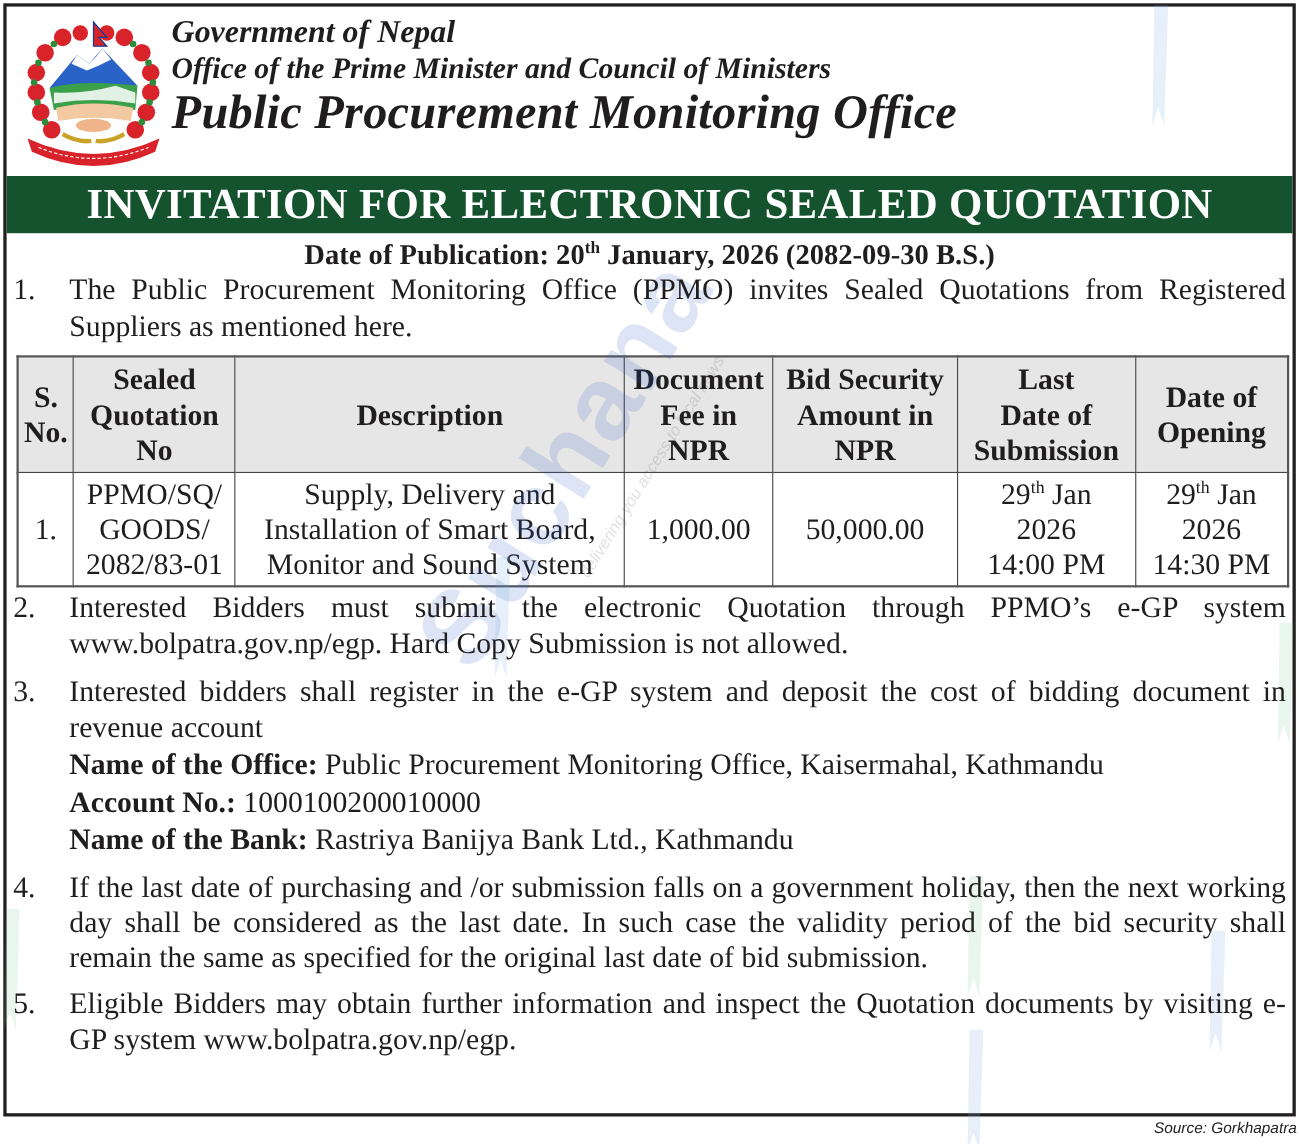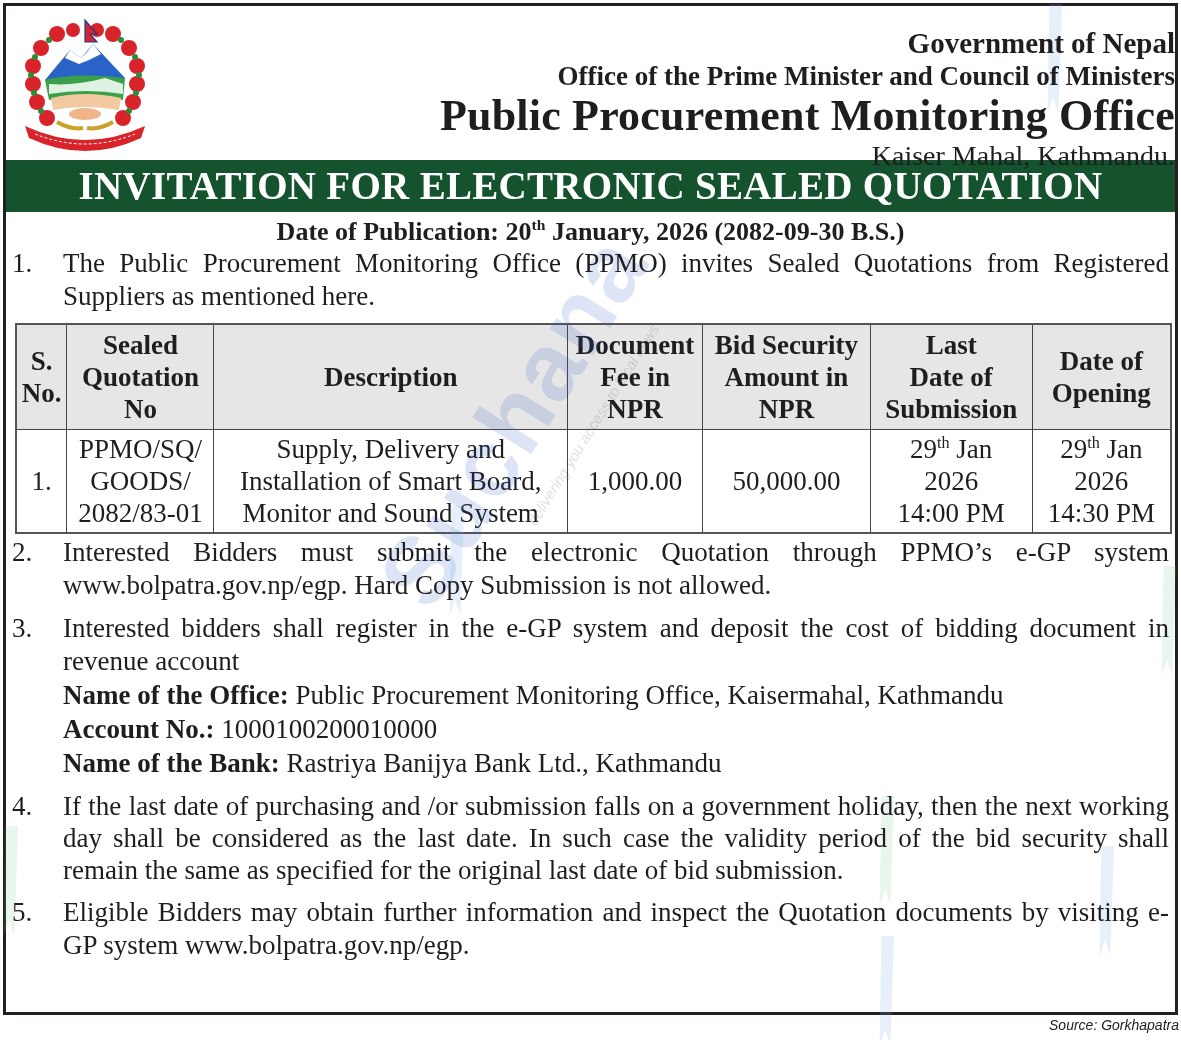--- a/index.html
+++ b/index.html
@@ -25,21 +25,21 @@
     }
     .wm-arrow {
       width: 18px; height: 110px; background: rgba(120, 170, 230, 0.18);
       clip-path: polygon(30% 0, 100% 0, 80% 100%, 50% 85%, 20% 100%);
     }
     .wm-arrow.green { background: rgba(110, 200, 140, 0.16); }
 
     
     .header { position: relative; height: 154px; }
     .emblem { position: absolute; left: 9px; top: 8px; width: 140px; height: 140px; }
-    .header-text { position: absolute; left: 150px; right: 0; top: 20px; text-align: right; }
+    .header-text { position: absolute; left: 150px; right: 0; top: 6px; text-align: left; font-style: italic; }
     .gov { font-size: 29px; font-weight: bold; line-height: 34px; margin-left: 0px; }
     .office { font-size: 27px; font-weight: bold; line-height: 32px; }
     .ppmo { font-size: 44px; font-weight: bold; line-height: 48px; letter-spacing: 0.2px; }
     .addr { font-size: 28px; line-height: 32px; }
 
     .banner {
       background: #14532d; color: #fff; height: 52px; text-align: center;
       font-size: 39px; font-weight: bold; line-height: 52px; letter-spacing: 0.3px;
       margin-top: 0px;
     }
@@ -131,21 +131,20 @@
       <path d="M98,108 Q84,116 72,114" stroke="#c9a227" stroke-width="4" fill="none"></path>
 
       <path d="M10,112 Q70,140 130,112 L126,124 Q70,150 14,124 Z" fill="#d8232a"></path>
       <path d="M20,120 Q70,140 120,120" stroke="#fff" stroke-width="1" fill="none" stroke-dasharray="3 2"></path>
     </svg>
 
     <div class="header-text">
       <div class="gov">Government of Nepal</div>
       <div class="office">Office of the Prime Minister and Council of Ministers</div>
       <div class="ppmo">Public Procurement Monitoring Office</div>
-      <div class="addr">Kaiser Mahal, Kathmandu.</div>
     </div>
   </div>
 
   <div class="banner">INVITATION FOR ELECTRONIC SEALED QUOTATION</div>
 
   <div class="pubdate"><span>Date of Publication: 20</span><sup>th</sup><span> January, 2026 (2082-09-30 B.S.)</span></div>
 
   <div class="item">
     <span class="num">1.</span>
     <span>The Public Procurement Monitoring Office (PPMO) invites Sealed Quotations from Registered Suppliers as mentioned here.</span>

